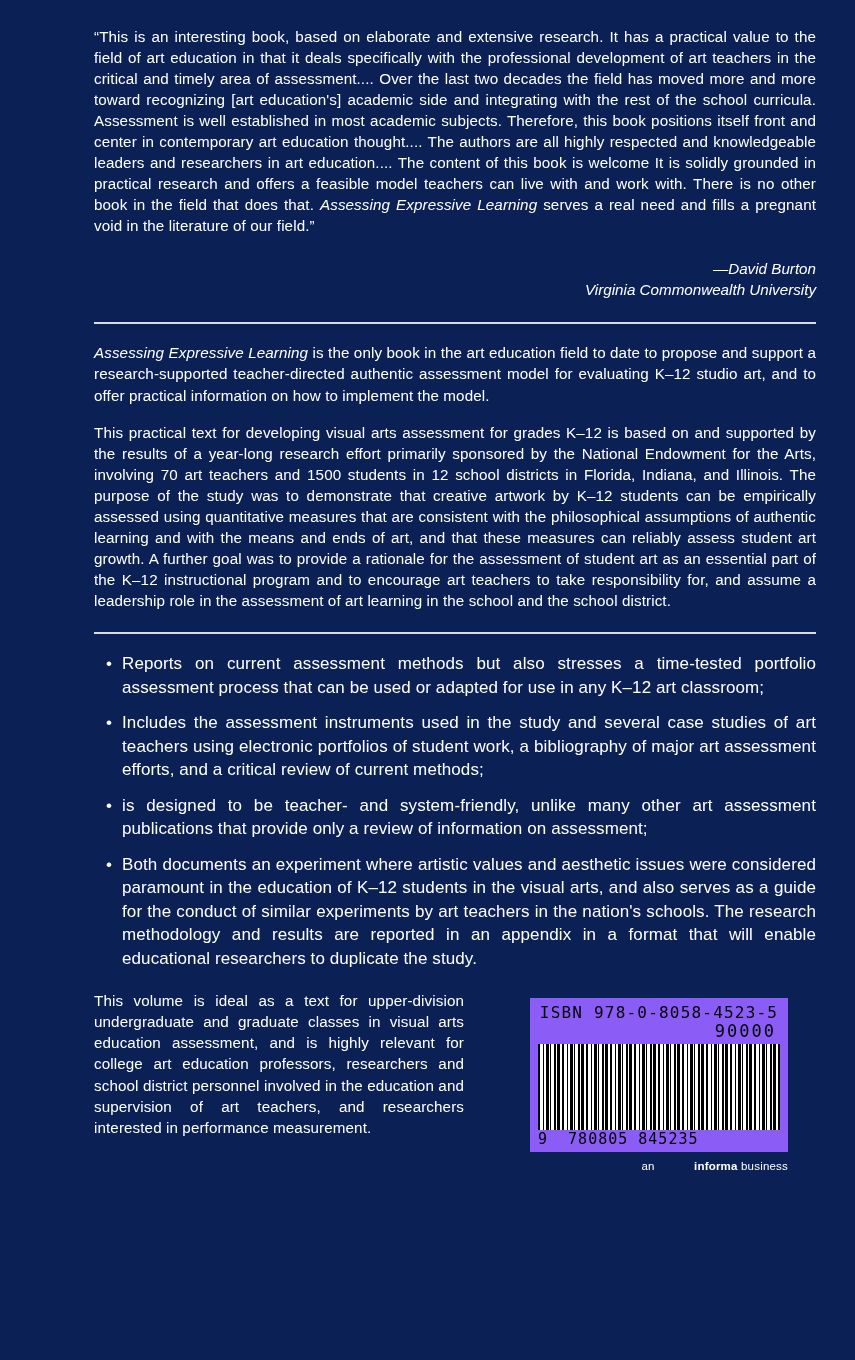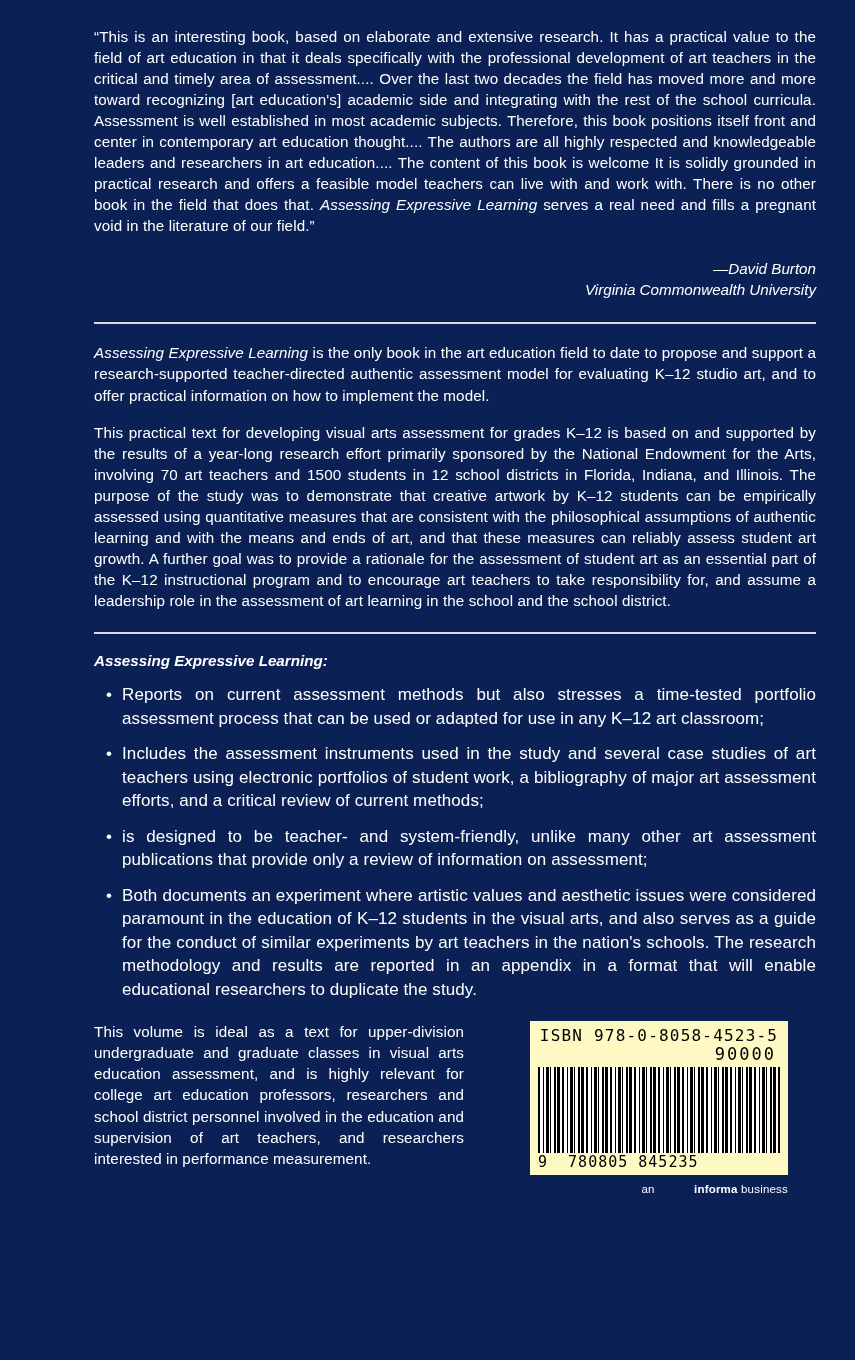--- a/index.html
+++ b/index.html
@@ -96,26 +96,27 @@
     font-size: 15.2px;
     line-height: 1.385;
     text-align: justify;
     letter-spacing: 0.1px;
   }
   .barcode-wrap {
     margin-left: 66px;
     width: 258px;
   }
   .barcode {
-    background: #fef9c3;
+    background: #8b5cf6;
     color: #000000;
     width: 258px;
     box-sizing: border-box;
     padding: 6px 8px 4px 8px;
     font-family: "DejaVu Sans Mono", monospace;
+    margin-top: 8px;
   }
   .isbn-line {
     font-size: 16px;
     letter-spacing: 1.2px;
     text-align: center;
     line-height: 1.1;
     white-space: nowrap;
   }
   .price-line {
     font-size: 17px;
@@ -166,21 +167,20 @@
   </div>
 
   <div class="rule"></div>
 
   <p class="body"><span class="it">Assessing Expressive Learning</span><span> is the only book in the art education field to date to propose and support a research-supported teacher-directed authentic assessment model for evaluating K–12 studio art, and to offer practical information on how to implement the model.</span></p>
 
   <p class="body">This practical text for developing visual arts assessment for grades K–12 is based on and supported by the results of a year-long research effort primarily sponsored by the National Endowment for the Arts, involving 70 art teachers and 1500 students in 12 school districts in Florida, Indiana, and Illinois. The purpose of the study was to demonstrate that creative artwork by K–12 students can be empirically assessed using quantitative measures that are consistent with the philosophical assumptions of authentic learning and with the means and ends of art, and that these measures can reliably assess student art growth. A further goal was to provide a rationale for the assessment of student art as an essential part of the K–12 instructional program and to encourage art teachers to take responsibility for, and assume a leadership role in  the assessment of art learning in the school and the school district.</p>
 
   <div class="rule thin"></div>
 
-  <div class="list-head">Assessing Expressive Learning:</div>
 
   <ul class="features">
     <li>Reports on current assessment methods but also stresses a time-tested portfolio assessment process that can be used or adapted for use in any K–12 art classroom;</li>
     <li>Includes the assessment instruments used in the study and several case studies of art teachers using electronic portfolios of student work, a bibliography of major art assessment efforts, and a critical review of current methods;</li>
     <li>is designed to be teacher- and system-friendly, unlike many other art assessment publications that provide only a review of information on assessment;</li>
     <li>Both documents an experiment where artistic values and aesthetic issues were considered paramount in the education of K–12 students in the visual arts, and also serves as a guide for the conduct of similar experiments by art teachers in the nation's schools. The research methodology and results are reported in an appendix in a format that will enable educational researchers to duplicate the study.</li>
   </ul>
 
   <div class="bottom">
     <div class="bottom-text">This volume is ideal as a text for upper-division undergraduate and graduate classes in visual arts education assessment, and is highly relevant for college art education professors, researchers and school district personnel involved in the education and supervision of art teachers, and researchers interested in performance measurement.</div>

